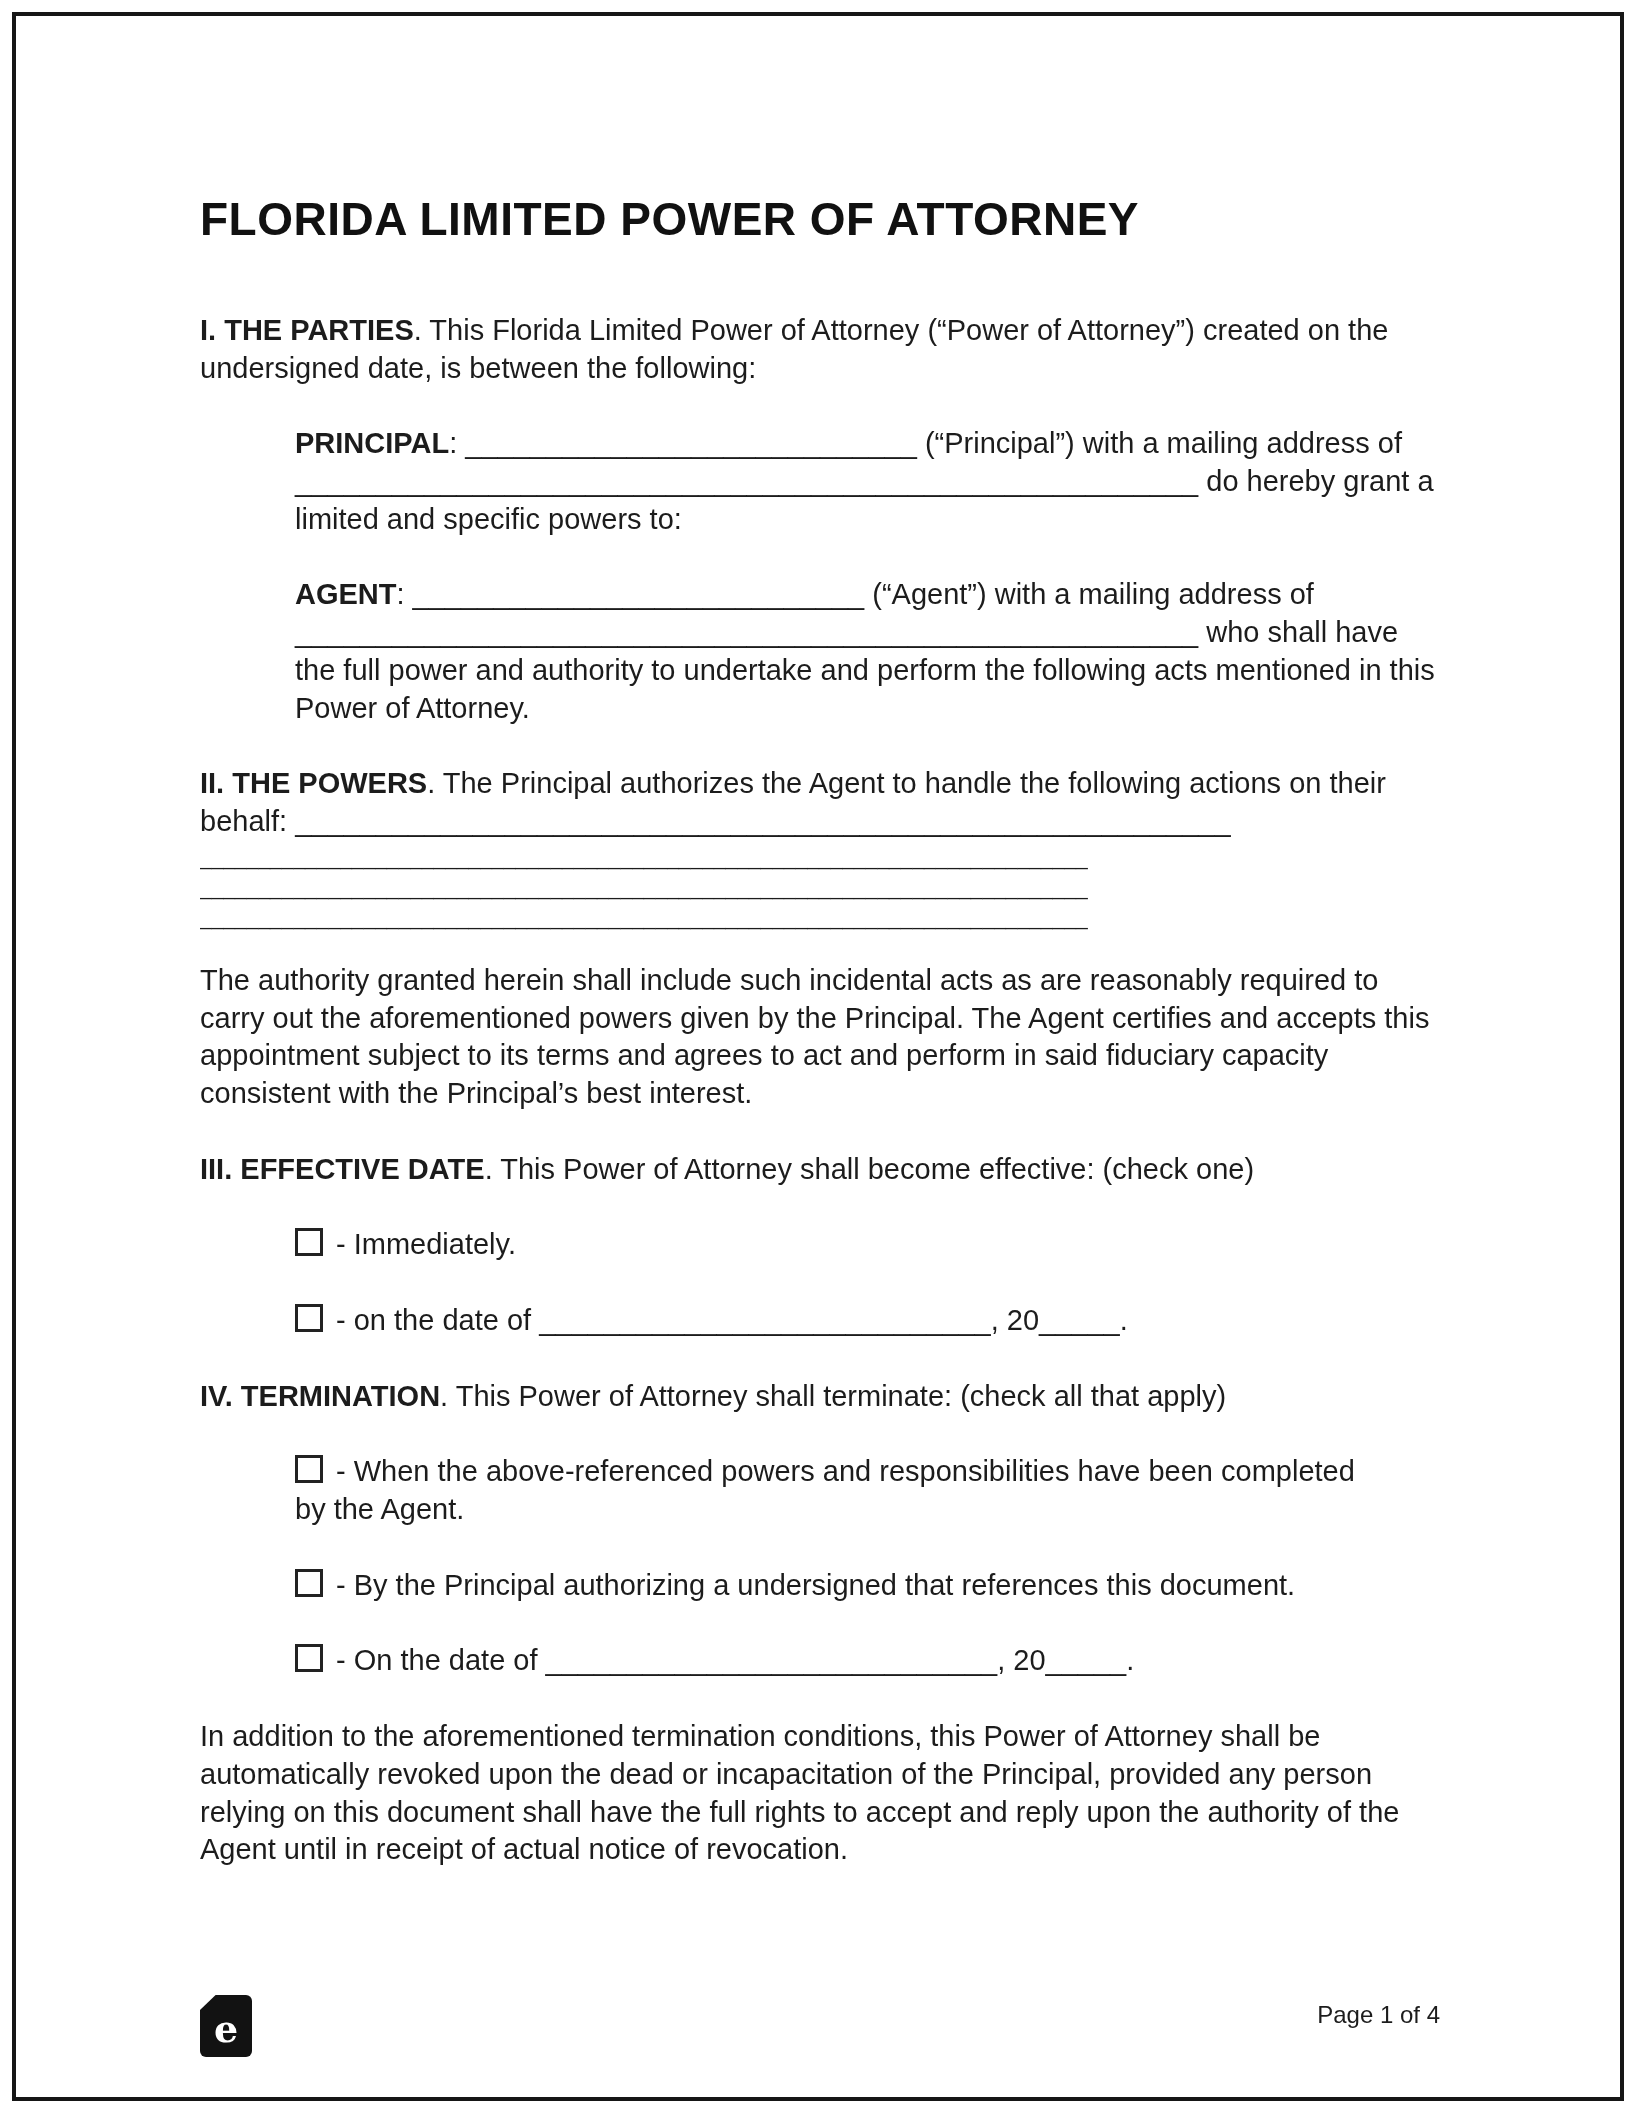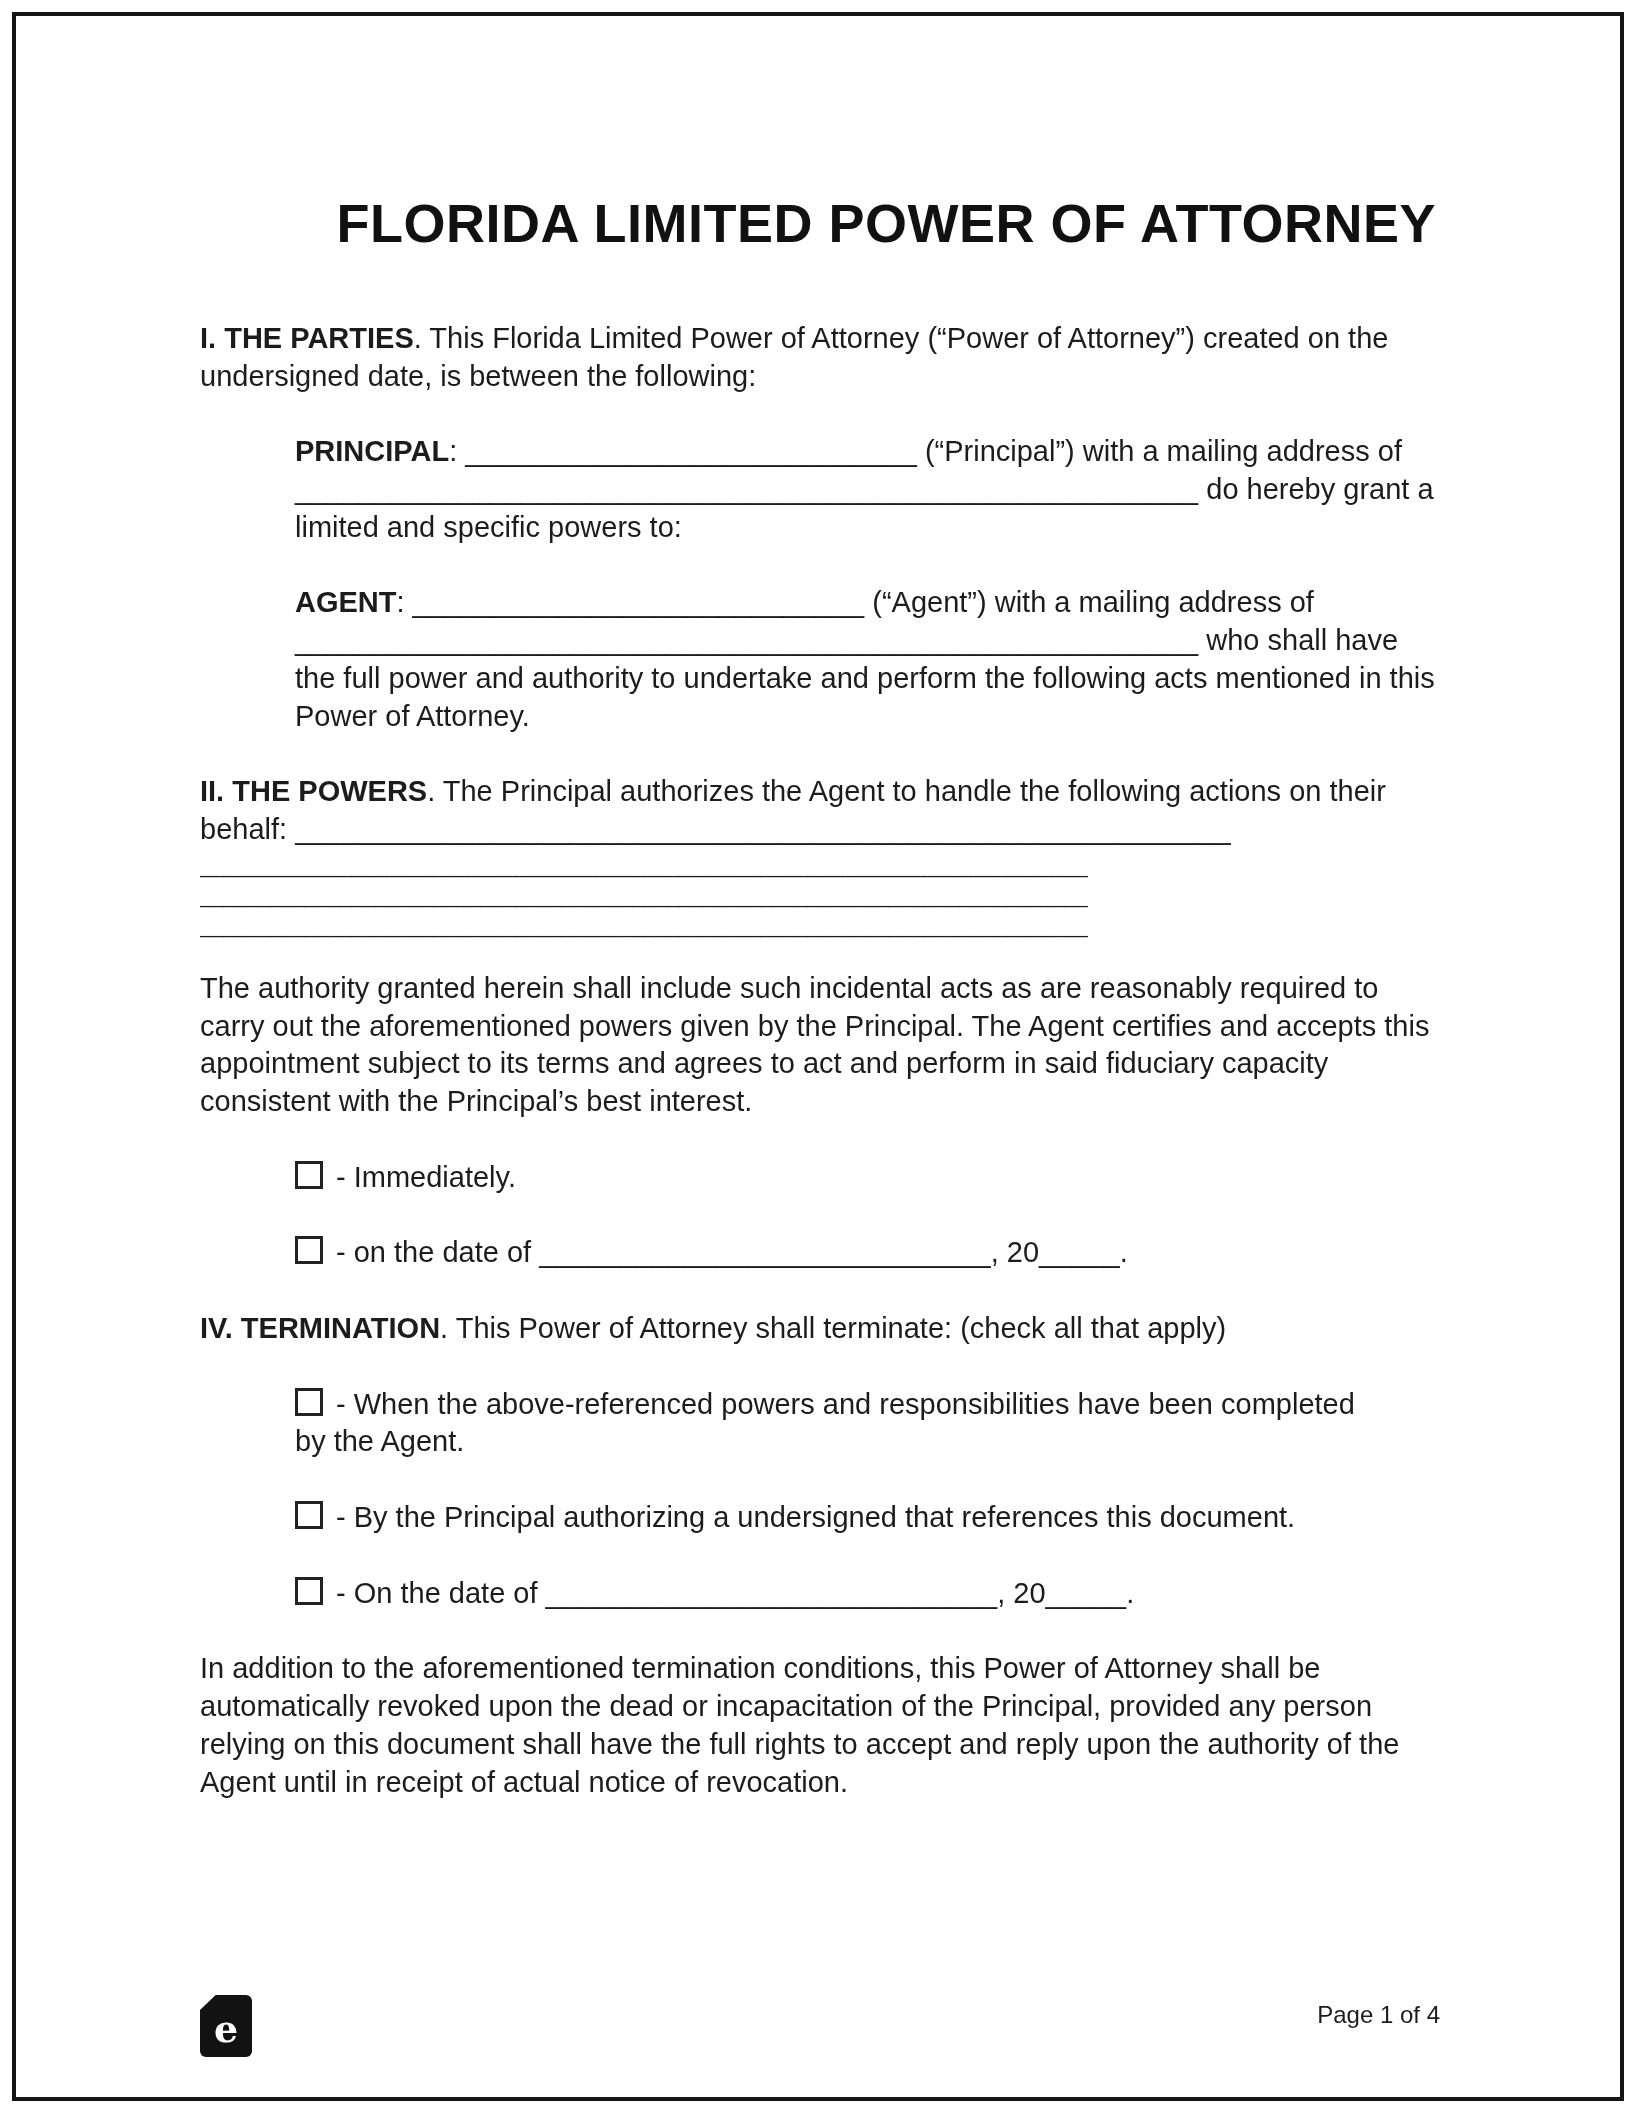--- a/index.html
+++ b/index.html
@@ -24,22 +24,22 @@
     pointer-events: none;
   }
   .content {
     position: absolute;
     left: 200px;
     right: 200px;
     top: 0;
   }
   h1.title {
     margin: 192px 0 66px 0;
-    text-align: right;
-    font-size: 54px;
+    text-align: left;
+    font-size: 46px;
     font-weight: bold;
     letter-spacing: 0.5px;
     color: #111;
   }
   .content p {
     margin: 0 0 38px 0;
     font-size: 29px;
     line-height: 1.3;
   }
   .b { font-weight: bold; }
@@ -114,20 +114,21 @@
 
     <div class="powers-block">
       <p><span class="b">II. THE POWERS</span><span>. The Principal authorizes the Agent to handle the following actions on their behalf: __________________________________________________________</span></p>
       <div class="blankline">____________________________________________________________________________</div>
       <div class="blankline">____________________________________________________________________________</div>
       <div class="blankline">____________________________________________________________________________</div>
     </div>
 
     <p>The authority granted herein shall include such incidental acts as are reasonably required to carry out the aforementioned powers given by the Principal. The Agent certifies and accepts this appointment subject to its terms and agrees to act and perform in said fiduciary capacity consistent with the Principal’s best interest.</p>
 
+    <p><span class="b">III. EFFECTIVE DATE</span><span>. This Power of Attorney shall become effective: (check one)</span></p>
 
     <p class="indent checkrow"><span class="checkbox"></span><span>- Immediately.</span></p>
 
     <p class="indent checkrow"><span class="checkbox"></span><span>- on the date of ____________________________, 20_____.</span></p>
 
     <p><span class="b">IV. TERMINATION</span><span>. This Power of Attorney shall terminate: (check all that apply)</span></p>
 
     <p class="indent checkrow"><span class="checkbox"></span><span>- When the above-referenced powers and responsibilities have been completed by the Agent.</span></p>
 
     <p class="indent checkrow"><span class="checkbox"></span><span>- By the Principal authorizing a undersigned that references this document.</span></p>

